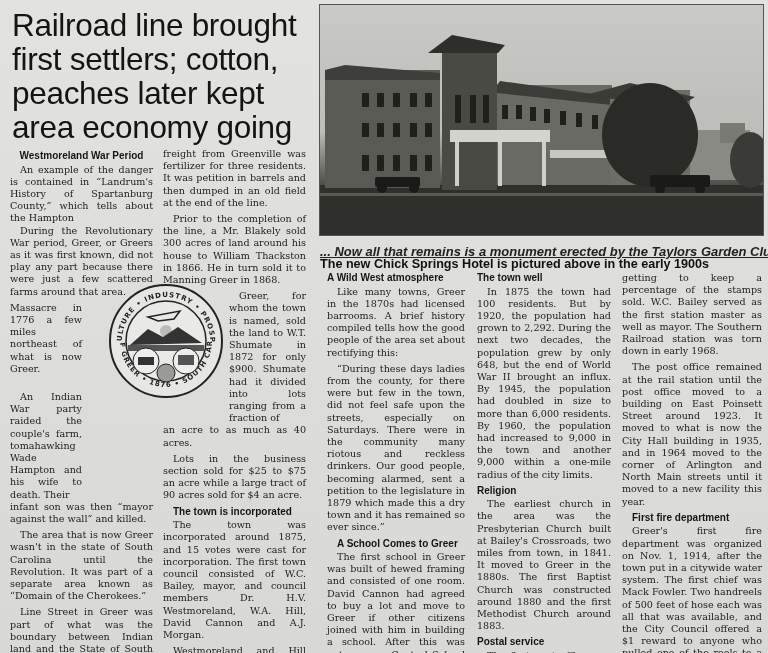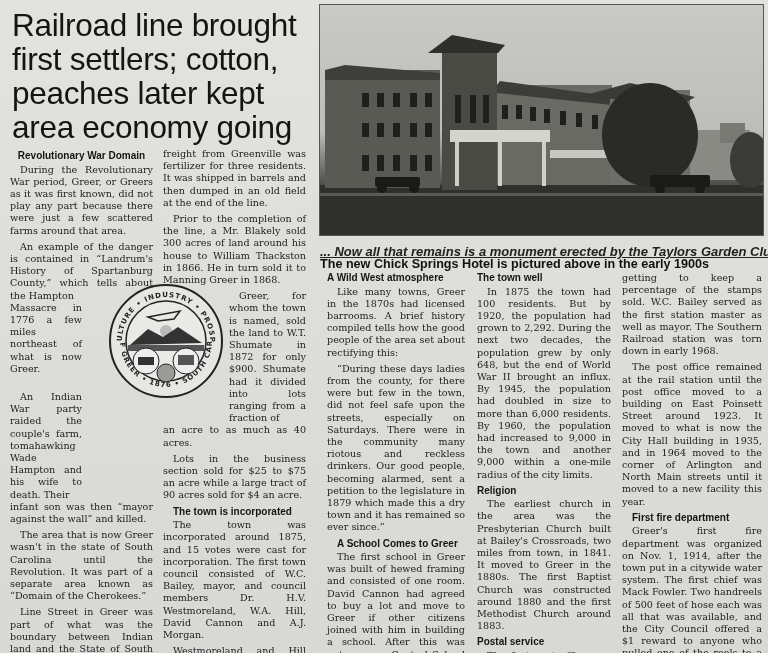--- a/index.html
+++ b/index.html
@@ -132,23 +132,23 @@
           <circle cx="380" cy="184" r="5"></circle>
       </g>
       <rect x="0" y="188" width="443" height="3" fill="#5a5a55"></rect>
     </svg>
   </div>
 
   <div class="caption-title">The new Chick Springs Hotel is pictured above in the early 1900s</div>
   <div class="caption-sub">... Now all that remains is a monument erected by the Taylors Garden Club in 1972</div>
 
   <div class="col col1">
-    <h3 class="center">Revolutionary War Domain</h3>
+    <h3 class="center">Westmoreland War Period</h3>
+    <p style="margin-bottom:0">An example of the danger is contained in “Landrum's History of Spartanburg County,” which tells about the Hampton</p>
     <p>During the Revolutionary War period, Greer, or Greers as it was first known, did not play any part because there were just a few scattered farms around that area.</p>
-    <p style="margin-bottom:0">An example of the danger is contained in “Landrum's History of Spartanburg County,” which tells about the Hampton</p>
     <div class="wrap-narrow" style="margin-bottom:16px;">Massacre in 1776 a few miles northeast of what is now Greer.</div>
     <div class="wrap-narrow" style="text-indent:10px;">An Indian War party raided the couple's farm, tomahawking Wade Hampton and his wife to death. Their</div>
     <p style="text-indent:0">infant son was then “mayor against the wall” and killed.</p>
     <p>The area that is now Greer wasn't in the state of South Carolina until the Revolution. It was part of a separate area known as “Domain of the Cherokees.”</p>
     <p>Line Street in Greer was part of what was the boundary between Indian land and the State of South Carolina.</p>
 
   </div>
 
   <div class="seal">
     <svg width="116" height="116" viewBox="0 0 116 116">
@@ -170,21 +170,21 @@
       <rect x="20" y="62" width="76" height="6" fill="#555"></rect>
       <circle cx="38" cy="78" r="13" fill="#eee" stroke="#222" stroke-width="1"></circle>
       <rect x="30" y="74" width="16" height="8" fill="#333"></rect>
       <circle cx="78" cy="78" r="13" fill="#eee" stroke="#222" stroke-width="1"></circle>
       <rect x="70" y="72" width="16" height="10" fill="#555"></rect>
       <circle cx="58" cy="90" r="9" fill="#9a9a96" stroke="#222" stroke-width="1"></circle>
     </svg>
   </div>
 
   <div class="col col2">
-    <p style="text-indent:0">freight from Greenville was fertilizer for three residents. It was shipped in barrels and then dumped in an old field at the end of the line.</p>
+    <p style="text-indent:0">freight from Greenville was fertilizer for three residents. It was petition in barrels and then dumped in an old field at the end of the line.</p>
     <p>Prior to the completion of the line, a Mr. Blakely sold 300 acres of land around his house to William Thackston in 1866. He in turn sold it to Manning Greer in 1868.</p>
     <div class="wrap-right" style="text-indent:10px;">Greer, for whom the town is named, sold the land to W.T. Shumate in 1872 for only $900. Shumate had it divided into lots ranging from a fraction of</div>
     <p style="text-indent:0">an acre to as much as 40 acres.</p>
     <p>Lots in the business section sold for $25 to $75 an acre while a large tract of 90 acres sold for $4 an acre.</p>
     <h3 class="indent">The town is incorporated</h3>
     <p>The town was incorporated around 1875, and 15 votes were cast for incorporation. The first town council consisted of W.C. Bailey, mayor, and council members Dr. H.V. Westmoreland, W.A. Hill, David Cannon and A.J. Morgan.</p>
     <p>Westmoreland and Hill wrote the first bylaws for the town. The town's charter and other official documents were destroyed in a fire in the 1900s.</p>
   </div>
 
   <div class="col col3">

